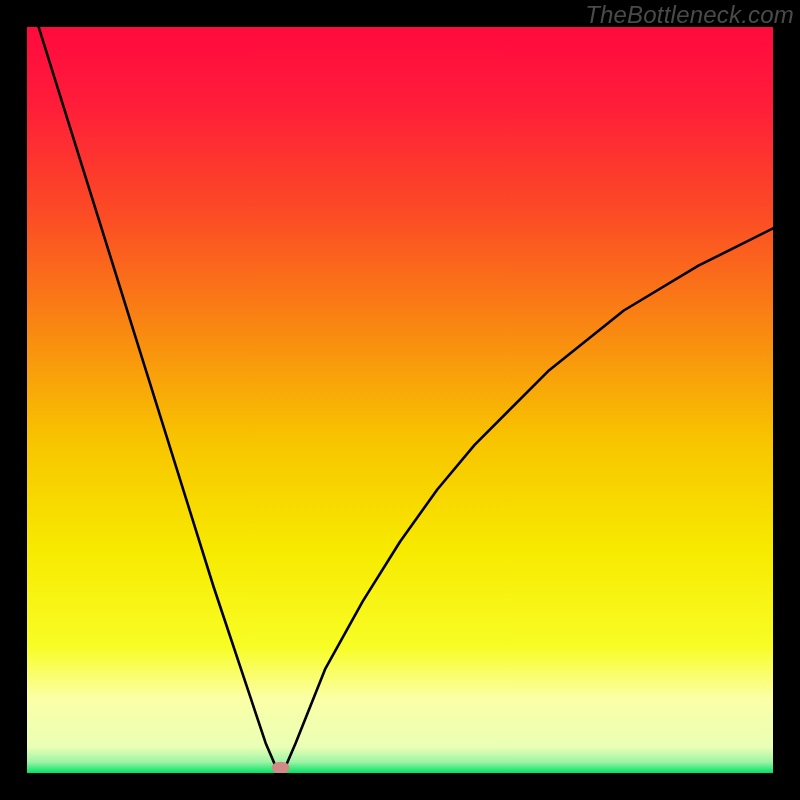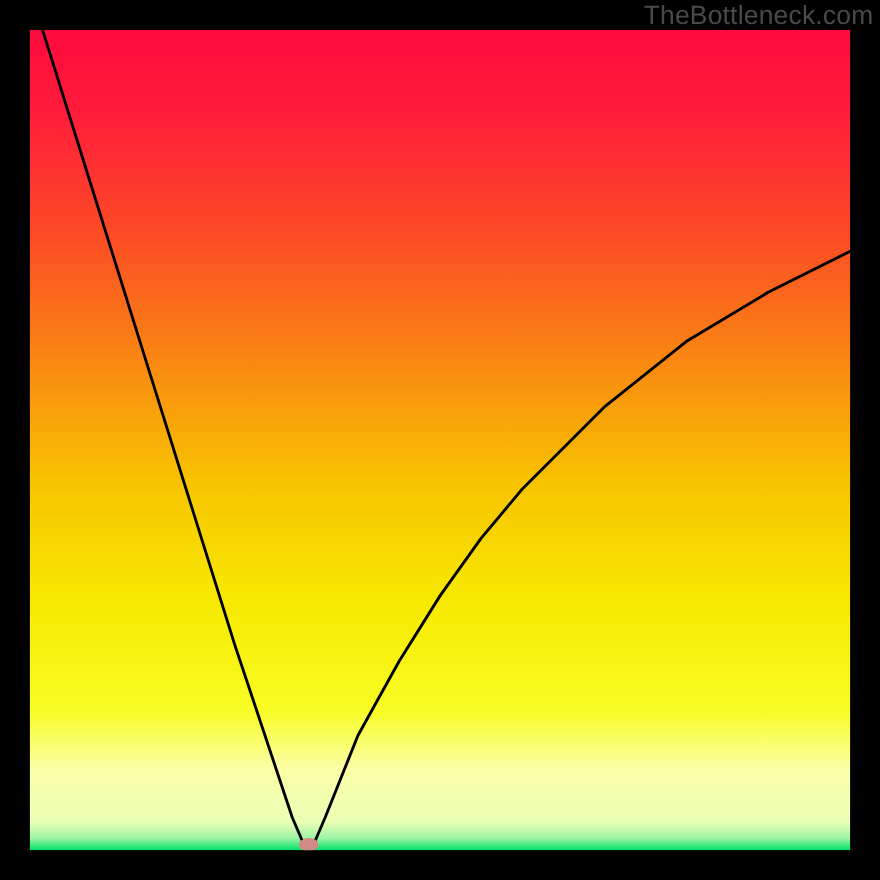--- a/index.html
+++ b/index.html
@@ -27,20 +27,21 @@
   }
   .watermark {
     position: absolute;
     top: 1px;
     right: 6px;
     color: #4a4a4a;
     font-size: 24px;
     font-weight: 500;
     letter-spacing: 0.2px;
     user-select: none;
+    font-style: italic;
   }
 </style>
 </head>
 <body>
 
 <div class="stage">
   <div class="watermark">TheBottleneck.com</div>
 
   <svg class="plot" id="plot-svg" viewBox="0 0 746 746" preserveAspectRatio="none">
     <defs>

